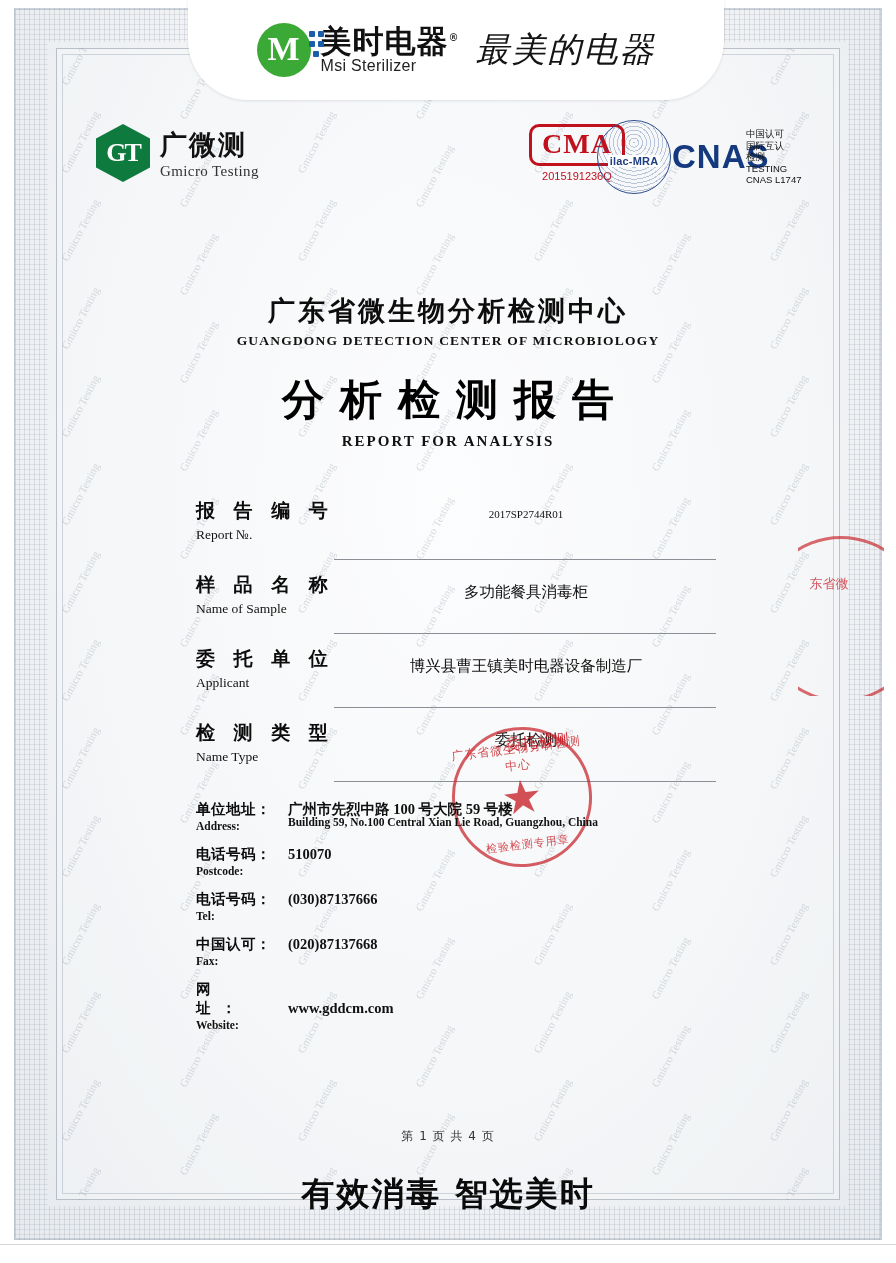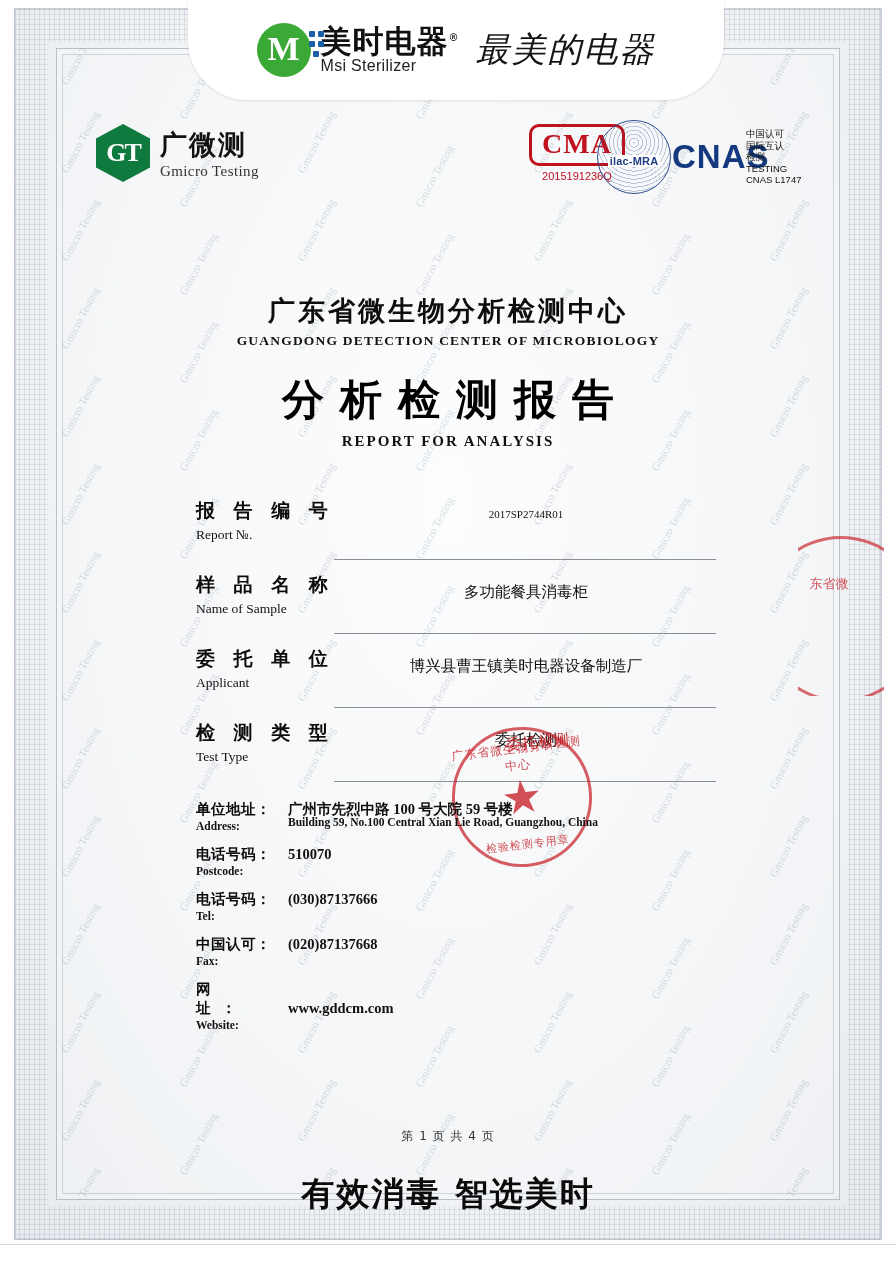--- a/index.html
+++ b/index.html
@@ -429,21 +429,21 @@
         <div class="fline"></div>
       </div>
       <div class="frow">
         <div class="flabel-zh">委 托 单 位</div>
         <div class="flabel-en">Applicant</div>
         <div class="fvalue zh">博兴县曹王镇美时电器设备制造厂</div>
         <div class="fline"></div>
       </div>
       <div class="frow">
         <div class="flabel-zh">检 测 类 型</div>
-        <div class="flabel-en">Test Type</div>
+        <div class="flabel-en">Name Type</div>
         <div class="fvalue zh">委托检测</div>
         <div class="fline"></div>
       </div>
     </div>
 
   <div class="seal">
     <div class="seal-star-glyph">★</div>
     <div class="seal-top">广东省微生物分析检测中心</div>
     <div class="seal-bottom">检验检测专用章</div>
   </div>

